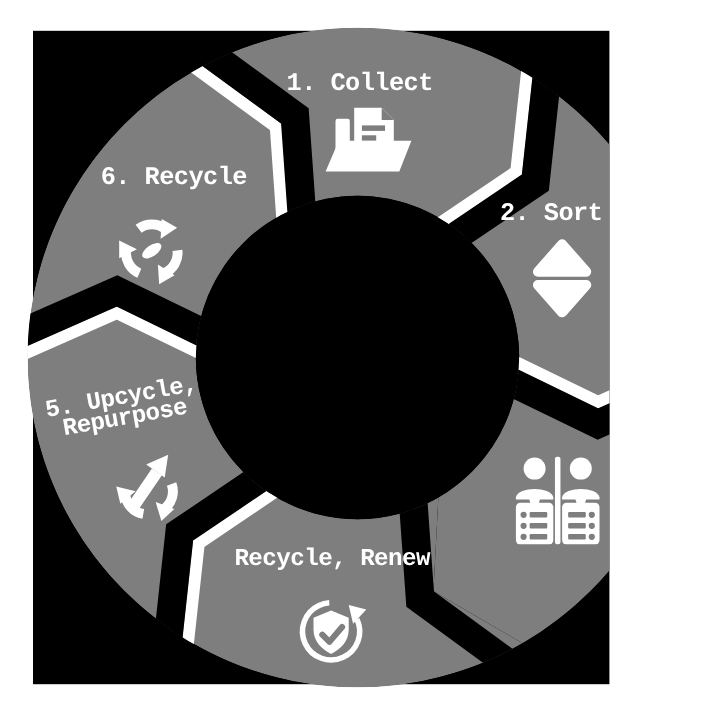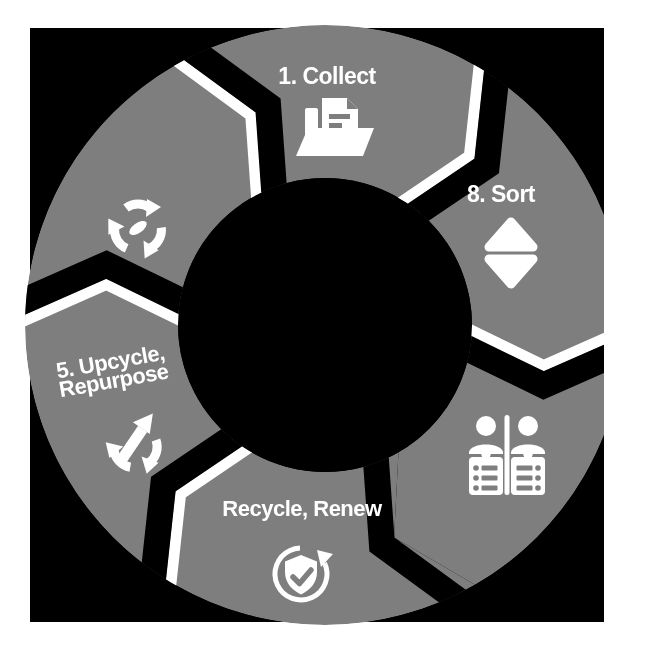--- a/index.html
+++ b/index.html
@@ -1,18 +1,18 @@
 <!DOCTYPE html>
 <html style="--page: #ffffff; --panel: #000000; --seg: #7e7e7e; --white: #ffffff;"><head>
 <meta charset="utf-8">
 <style>
   :root{ --page:#ffffff; --panel:#000000; --seg:#7e7e7e; --white:#ffffff; }
   html,body{margin:0;padding:0;background:var(--page);}
-  .canvas{position:relative;width:604px;height:650px;background:var(--page);overflow:hidden;
-          font-family:Liberation Sans, sans-serif;}
+  .canvas{position:relative;width:554px;height:650px;background:var(--page);overflow:hidden;
+          font-family:Liberation Mono, monospace;}
   .panel{position:absolute;left:30px;top:28px;width:588px;height:594px;background:var(--panel);}
   #ring{position:absolute;left:0;top:0;}
   .seg-label{position:absolute;transform:translate(-50%,-50%);color:var(--white);
              font-weight:bold;font-size:23px;letter-spacing:-0.5px;white-space:nowrap;
              text-align:center;line-height:20px;}
   .seg-label.two{font-size:22px;line-height:19px;}
   .seg-label.rot{transform:translate(-50%,-50%) rotate(-10deg);}
   .seg-icon{position:absolute;transform:translate(-50%,-50%);}
   .seg-icon.roti{transform:translate(-50%,-50%) rotate(-8deg);}
   .ic-w{fill:var(--white);}
@@ -60,21 +60,21 @@
   <div class="seg-label" style="left:327px;top:76px">1. Collect</div>
   <svg class="seg-icon" viewBox="0 0 84 64" width="84" height="64" style="left:335px;top:126px">
     <rect class="ic-w" x="12" y="14" width="13" height="36" rx="2"></rect>
     <path class="ic-w" d="M29,4 H54 L65,15 V49 H29 Z"></path>
     <path class="ic-g" d="M54,4 L65,15 H54 Z"></path>
     <rect class="ic-g" x="36" y="20" width="21" height="5"></rect>
     <rect class="ic-g" x="36" y="29" width="13" height="5"></rect>
     <path class="ic-w" d="M3,62 L15,34 H81 L70,62 Z"></path>
   </svg>
 
-  <div class="seg-label" style="left:501px;top:194px">8. Sort</div>
+  <div class="seg-label" style="left:501px;top:194px">2. Sort</div>
   <svg class="seg-icon" viewBox="0 0 56 76" width="56" height="76" style="left:511px;top:253px">
     <path class="tri" d="M28,7 L50,32 H6 Z"></path>
     <path class="tri" d="M28,69 L50,44 H6 Z"></path>
   </svg>
 
   <svg class="seg-icon" viewBox="0 0 84 80" width="84" height="80" style="left:507px;top:455px">
     <defs>
       <g id="personlist">
         <circle class="ic-w" cx="21" cy="11" r="10"></circle>
         <path class="ic-w" d="M4,37 C6,27 36,27 38,37 L38,39 H4 Z"></path>
@@ -113,20 +113,21 @@
         <path class="sw9" d="M30,34 a20,20 0 0 1 24,0"></path>
         <path class="ic-w" d="M51,25 L65,33 L50,43 Z"></path>
       </g>
     </defs>
     <use href="#u5a" transform="rotate(115 42 52)"></use>
     <use href="#u5a" transform="rotate(235 42 52)"></use>
     <path class="sw11" d="M28,62 L48,40"></path>
     <path class="ic-w" d="M64,22 L58,42 L43,28 Z"></path>
   </svg>
 
+  <div class="seg-label" style="left:158px;top:161px">6. Recycle</div>
   <svg class="seg-icon" viewBox="0 0 80 80" width="80" height="80" style="left:138px;top:226px">
     <defs>
       <g id="r6">
         <path class="sw9" d="M28,22 a20,20 0 0 1 24,0"></path>
         <path class="ic-w" d="M49,13 L63,21 L48,31 Z"></path>
       </g>
     </defs>
     <use href="#r6"></use>
     <use href="#r6" transform="rotate(120 40 42)"></use>
     <use href="#r6" transform="rotate(240 40 42)"></use>

